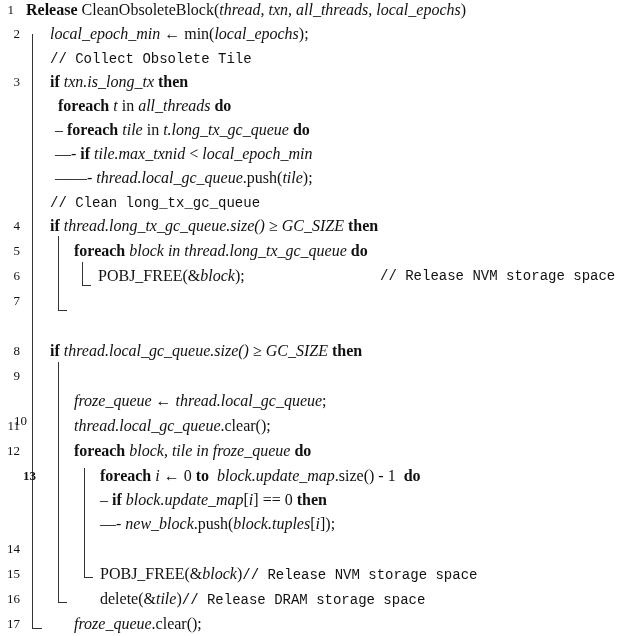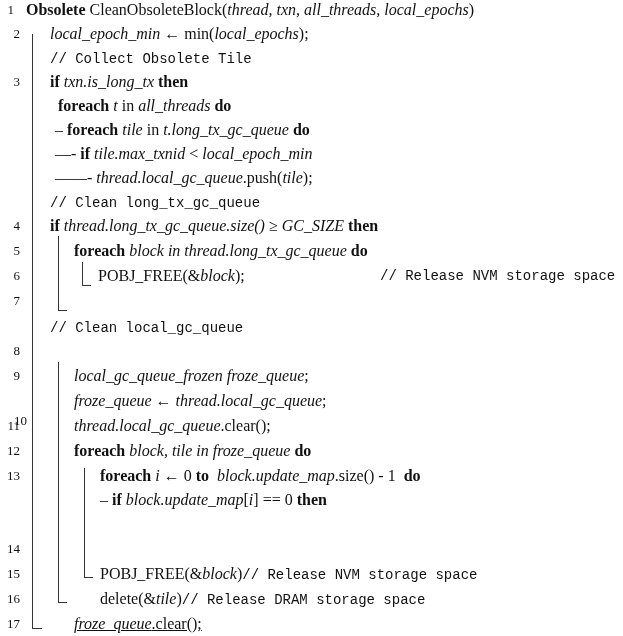--- a/index.html
+++ b/index.html
@@ -74,21 +74,21 @@
   <div class="vbar" style="left:82px; top:262px; height:23px;"></div>
   <div class="hbar" style="left:82px; top:285px; width:9px;"></div>
 
   <div class="vbar" style="left:58px; top:362px; height:240px;"></div>
   <div class="hbar" style="left:58px; top:602px; width:9px;"></div>
 
   <div class="vbar" style="left:84px; top:468px; height:109px;"></div>
   <div class="hbar" style="left:84px; top:577px; width:9px;"></div>
 <div class="line" style="top: -2px; width: 623px;">
       <span class="lno" style="left: -6px;">1</span>
-      <span class="code" style="left: 26px;"><span class="kw" style="white-space: pre;">Obsolete </span><span style="white-space: pre;">CleanObsoleteBlock(</span><span class="it" style="white-space: pre;">thread, txn, all_threads, local_epochs</span><span style="white-space: pre;">)</span></span>
+      <span class="code" style="left: 26px;"><span class="kw" style="white-space: pre;">Release </span><span style="white-space: pre;">CleanObsoleteBlock(</span><span class="it" style="white-space: pre;">thread, txn, all_threads, local_epochs</span><span style="white-space: pre;">)</span></span>
     </div>
     <div class="line" style="top: 22px; width: 623px;">
       <span class="lno" style="left: 0px;">2</span>
       <span class="code" style="left: 50px;"><span class="it" style="white-space: pre;">local_epoch_min</span><span style="white-space: pre;"> ← min(</span><span class="it" style="white-space: pre;">local_epochs</span><span style="white-space: pre;">);</span></span>
     </div>
     <div class="line" style="top: 46px; width: 623px;">
       <span class="lno" style="left: 0px;"></span>
       <span class="code" style="left: 50px;"><span class="cm" style="white-space: pre;">// Collect Obsolete Tile</span></span>
     </div>
     <div class="line" style="top: 70px; width: 623px;">
@@ -124,59 +124,59 @@
       <span class="code" style="left: 74px;"><span class="kw" style="white-space: pre;">foreach </span><span class="it" style="white-space: pre;">block in thread.long_tx_gc_queue</span><span class="kw" style="white-space: pre;"> do</span></span>
     </div>
     <div class="line" style="top: 264px; width: 623px;">
       <span class="lno" style="left: 0px;">6</span>
       <span class="code" style="left: 98px;"><span style="white-space: pre;">POBJ_FREE(&amp;</span><span class="it" style="white-space: pre;">block</span><span style="white-space: pre;">);</span></span>
       <span class="code cm" style="left: 380px; white-space: pre;">// Release NVM storage space</span>
     </div>
     <div class="line" style="top: 289px; width: 623px;">
       <span class="lno" style="left: 0px;">7</span>
     </div>
-    <div class="line" style="top: 315px; width: 623px;">
-      <span class="lno" style="left: 0px;"></span>
-      <span class="code" style="left: 50px;"><span class="cm" style="white-space: pre;">// Clean local_gc_queue</span></span>
-    </div>
     <div class="line" style="top: 339px; width: 623px;">
       <span class="lno" style="left: 0px;">8</span>
+      <span class="code" style="left: 50px;"><span class="kw" style="white-space: pre;">if </span><span class="it" style="white-space: pre;">thread.local_gc_queue.size()</span><span style="white-space: pre;"> ≥ </span><span class="it" style="white-space: pre;">GC_SIZE</span><span class="kw" style="white-space: pre;"> then</span></span>
     </div>
     <div class="line" style="top: 364px; width: 623px;">
       <span class="lno" style="left: 0px;">9</span>
-      <span class="code" style="left: 74px;"><span class="it" style="white-space: pre;">local_gc_queue_frozen froze_queue</span><span style="white-space: pre;">;</span></span>
     </div>
     <div class="line" style="top: 389px; width: 623px;">
       <span class="lno" style="left: 7px; margin-top: 20px;">10</span>
       <span class="code" style="left: 74px;"><span class="it" style="white-space: pre;">froze_queue</span><span style="white-space: pre;"> ← </span><span class="it" style="white-space: pre;">thread.local_gc_queue</span><span style="white-space: pre;">;</span></span>
     </div>
     <div class="line" style="top: 414px; width: 623px;">
       <span class="lno" style="left: 0px;">11</span>
       <span class="code" style="left: 74px;"><span class="it" style="white-space: pre;">thread.local_gc_queue</span><span style="white-space: pre;">.clear();</span></span>
     </div>
     <div class="line" style="top: 439px; width: 623px;">
       <span class="lno" style="left: 0px;">12</span>
       <span class="code" style="left: 74px;"><span class="kw" style="white-space: pre;">foreach </span><span class="it" style="white-space: pre;">block, tile in froze_queue</span><span class="kw" style="white-space: pre;"> do</span></span>
     </div>
     <div class="line" style="top: 464px; width: 623px;">
-      <span class="lno" style="left: 0px;">13</span>
+      <span class="lno" style="left: 16px; font-weight: bold;">13</span>
       <span class="code" style="left: 100px;"><span class="kw" style="white-space: pre;">foreach </span><span class="it" style="white-space: pre;">i</span><span style="white-space: pre;"> ← 0 </span><span class="kw" style="white-space: pre;">to </span><span class="it" style="white-space: pre;"> block.update_map</span><span style="white-space: pre;">.size() - 1 </span><span class="kw" style="white-space: pre;"> do</span></span>
     </div>
     <div class="line" style="top: 488px; width: 623px;">
       <span class="lno" style="left: 0px;"></span>
       <span class="code" style="left: 100px;"><span style="white-space: pre;">– </span><span class="kw" style="white-space: pre;">if </span><span class="it" style="white-space: pre;">block.update_map</span><span style="white-space: pre;">[</span><span class="it" style="white-space: pre;">i</span><span style="white-space: pre;">] == 0 </span><span class="kw" style="white-space: pre;">then</span></span>
+    </div>
+    <div class="line" style="top: 512px; width: 623px;">
+      <span class="lno" style="left: 0px;"></span>
+      <span class="code" style="left: 100px;"><span style="white-space: pre;">—- </span><span class="it" style="white-space: pre;">new_block</span><span style="white-space: pre;">.push(</span><span class="it" style="white-space: pre;">block.tuples</span><span style="white-space: pre;">[</span><span class="it" style="white-space: pre;">i</span><span style="white-space: pre;">]);</span></span>
     </div>
     <div class="line" style="top: 537px; width: 511px;">
       <span class="lno" style="left: 0px;">14</span>
     </div>
     <div class="line" style="top: 562px; width: 623px;">
       <span class="lno" style="left: 0px;">15</span>
       <span class="code" style="left: 100px;"><span style="white-space: pre;">POBJ_FREE(&amp;</span><span class="it" style="white-space: pre;">block</span><span style="white-space: pre;">)</span><span class="cm" style="white-space: pre;">// Release NVM storage space</span></span>
     </div>
     <div class="line" style="top: 587px; width: 565px;">
       <span class="lno" style="left: 0px;">16</span>
       <span class="code" style="left: 100px;"><span style="white-space: pre;">delete(&amp;</span><span class="it" style="white-space: pre;">tile</span><span style="white-space: pre;">)</span><span class="cm" style="white-space: pre;">// Release DRAM storage space</span></span>
     </div>
     <div class="line" style="top: 612px; width: 623px;">
       <span class="lno" style="left: 0px;">17</span>
-      <span class="code" style="left: 74px; text-decoration: underline;"><span class="it" style="white-space: pre;">froze_queue</span><span style="white-space: pre;">.clear();</span></span>
+      <span class="code" style="left: 74px;"><span class="it" style="white-space: pre;">froze_queue</span><span style="white-space: pre;">.clear();</span></span>
     </div>
   </div>
 
 </body></html>

